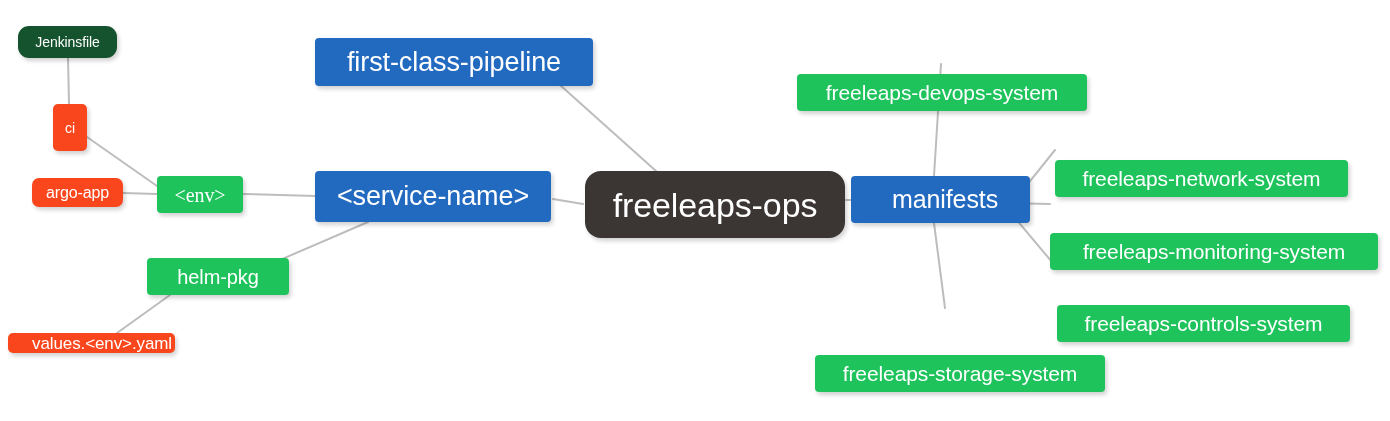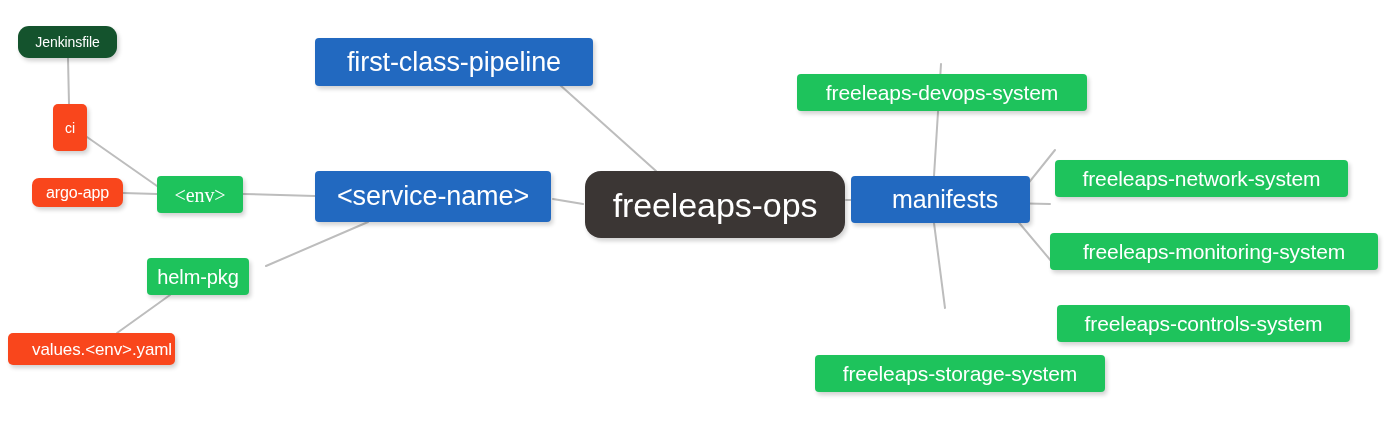--- a/index.html
+++ b/index.html
@@ -82,21 +82,21 @@
       </div>
       <div class="node lvl-blue-l" style="left: 315px; top: 38px; width: 278px; height: 48px;">
         <span>first-class-pipeline</span>
       </div>
       <div class="node lvl-blue-m" style="left: 851px; top: 176px; width: 179px; height: 47px; padding-left: 19px;">
         <span>manifests</span>
       </div>
       <div class="node lvl-green-m" style="left: 157px; top: 176px; width: 86px; height: 37px; font-family: Liberation Serif, serif;">
         <span>&lt;env&gt;</span>
       </div>
-      <div class="node lvl-green-m" style="left: 147px; top: 258px; width: 102px; height: 37px;">
+      <div class="node lvl-green-m" style="left: 147px; top: 258px; width: 142px; height: 37px;">
         <span>helm-pkg</span>
       </div>
       <div class="node lvl-green-l" style="left: 797px; top: 27px; width: 290px; height: 37px;">
         <span>freeleaps-devops-system</span>
       </div>
       <div class="node lvl-green-l" style="left: 1055px; top: 113px; width: 293px; height: 37px;">
         <span>freeleaps-network-system</span>
       </div>
       <div class="node lvl-green-l" style="left: 1050px; top: 186px; width: 328px; height: 37px;">
         <span>freeleaps-monitoring-system</span>
@@ -109,17 +109,17 @@
       </div>
       <div class="node lvl-orange" style="left: 18px; top: 26px; width: 99px; height: 32px;">
         <span>Jenkinsfile</span>
       </div>
       <div class="node lvl-red-s" style="left: 53px; top: 104px; width: 34px; height: 47px;">
         <span>ci</span>
       </div>
       <div class="node lvl-red-m" style="left: 32px; top: 178px; width: 91px; height: 29px;">
         <span>argo-app</span>
       </div>
-      <div class="node lvl-red-l" style="left: 8px; top: 333px; width: 167px; height: 32px; padding-left: 31px;">
+      <div class="node lvl-red-l" style="left: 8px; top: 333px; width: 167px; height: 20px; padding-left: 31px;">
         <span>values.&lt;env&gt;.yaml</span>
       </div>
     </div>
 </div>
 
 </body></html>

